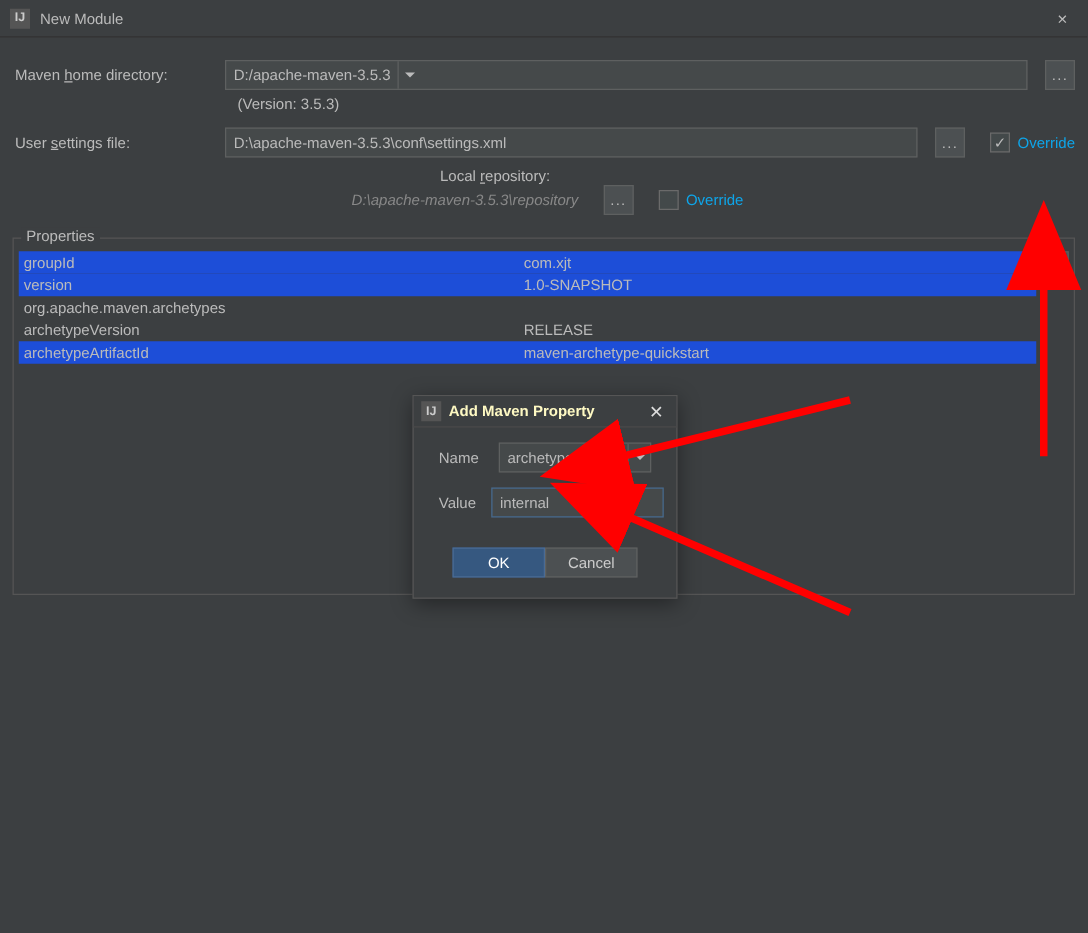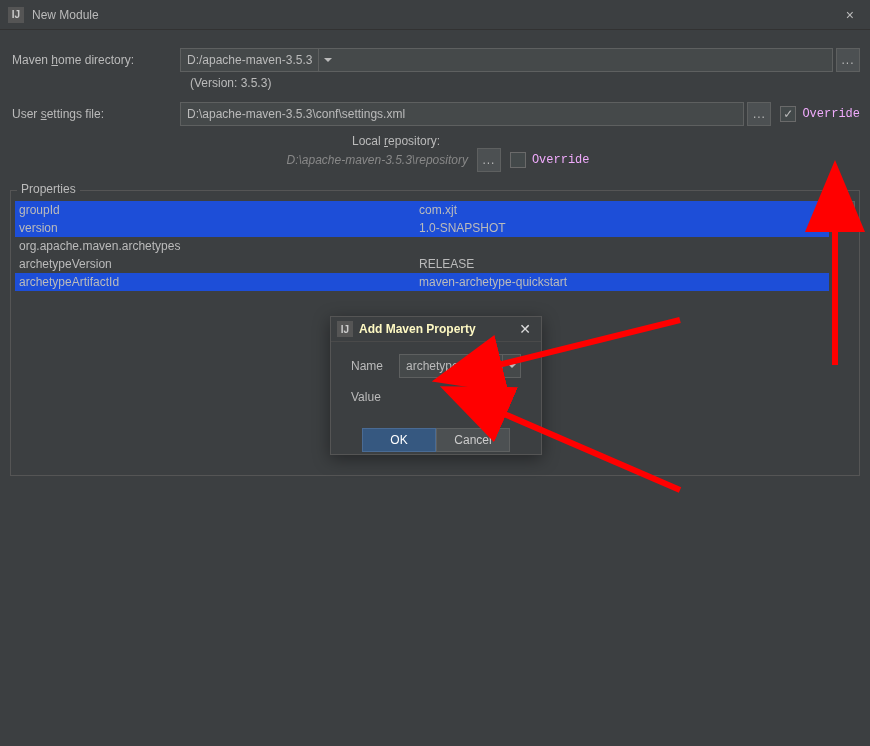--- a/index.html
+++ b/index.html
@@ -42,21 +42,21 @@
       width: 170px;
       color: #bbb;
       font-size: 12px;
       padding-left: 2px;
     }
     .row .lbl .u { text-decoration: underline; }
     .row .field {
       flex: 1;
       display: flex;
       align-items: center;
-      gap: 3px;
+      gap: 14px;
       text-align: center;
     }
     .combo, .input {
       flex: 1;
       background: #45494a;
       border: 1px solid #5e6060;
       height: 24px;
       display: flex;
       align-items: center;
       padding: 0 6px;
@@ -88,21 +88,21 @@
     .checkwrap { display:flex; align-items:center; gap:6px; padding-left:6px; }
     .chk {
       width:16px;height:16px;
       background:#43494a;border:1px solid #6a6a6a;
       display:flex;align-items:center;justify-content:center;
       cursor:pointer;
     }
     .chk.checked::after{
       content:"✓"; color:#bbb; font-size:12px;
     }
-    .chk-lbl{color:#f0abfc;font-size:12px;font-family:Liberation Mono, monospace;}
+    .chk-lbl{color:#0ea5e9;font-size:12px;}
 
     .version-note { margin-left: 180px; color:#bbb; font-size:12px; margin-bottom:12px; }
 
     
     .props-wrap { margin: 6px 10px 0 10px; border:1px solid #555; position:relative; }
     .props-legend { position:absolute; top:-9px; left:6px; background:#3c3f41; padding:0 4px; color:#bbb; font-size:12px; }
     .props-table { margin:10px 30px 4px 4px; min-height:270px; }
     .props-row { display:flex; font-size:12px; color:#bbb; padding:2px 4px; }
     .props-row.alt { background:#1d4ed8; }
     .props-row .k { width:400px; }
@@ -134,21 +134,21 @@
     .drow .dlbl{ width:48px; color:#bbb; font-size:12px; }
     .drow .dfield { flex:1; }
     .dcombo,.dinput{
       background:#45494a;border:1px solid #5e6060;
       height:24px;display:flex;align-items:center;
       padding:0 6px;color:#bbb;font-size:12px;
     }
     .dcombo{width:122px;}
     .dcombo .drop{width:18px;height:22px;border-left:1px solid #5e6060;display:flex;align-items:center;justify-content:center;margin-right:-6px;margin-left:auto;cursor:pointer;}
     .dinput{width:138px;border:1px solid #466a8f;}
-    .dbuttons{display:flex;justify-content:center;padding:6px 0 2px 0;align-items:center;}
+    .dbuttons{display:flex;justify-content:center;padding:6px 0 16px 0;align-items:center;}
     .btn{min-width:74px;height:24px;border:1px solid #5e6060;background:#4c5052;color:#ccc;font-size:12px;display:flex;align-items:center;justify-content:center;cursor:pointer;}
     .btn.primary{background:#365880;border-color:#4a6b94;color:#fff;}
 
     
     .arrows{position:absolute;left:0;top:0;width:870px;height:746px;pointer-events:none;}
   </style>
 </head>
 <body>
 
 <div class="titlebar">
@@ -255,20 +255,25 @@
         <div class="dcombo">
           <span>archetypeCatalog</span>
           <span class="drop">
               <span class="tri"></span>
             </span>
         </div>
       </div>
     </div>
     <div class="drow">
       <span class="dlbl">Value</span>
+      <div class="dfield">
+        <div class="dinput">
+          <span>internal</span>
+        </div>
+      </div>
     </div>
   </div>
   <div class="dbuttons">
     <div class="btn primary">OK</div>
     <div class="btn">Cancel</div>
   </div>
 </div>
 
 <svg class="arrows">
   <defs>

